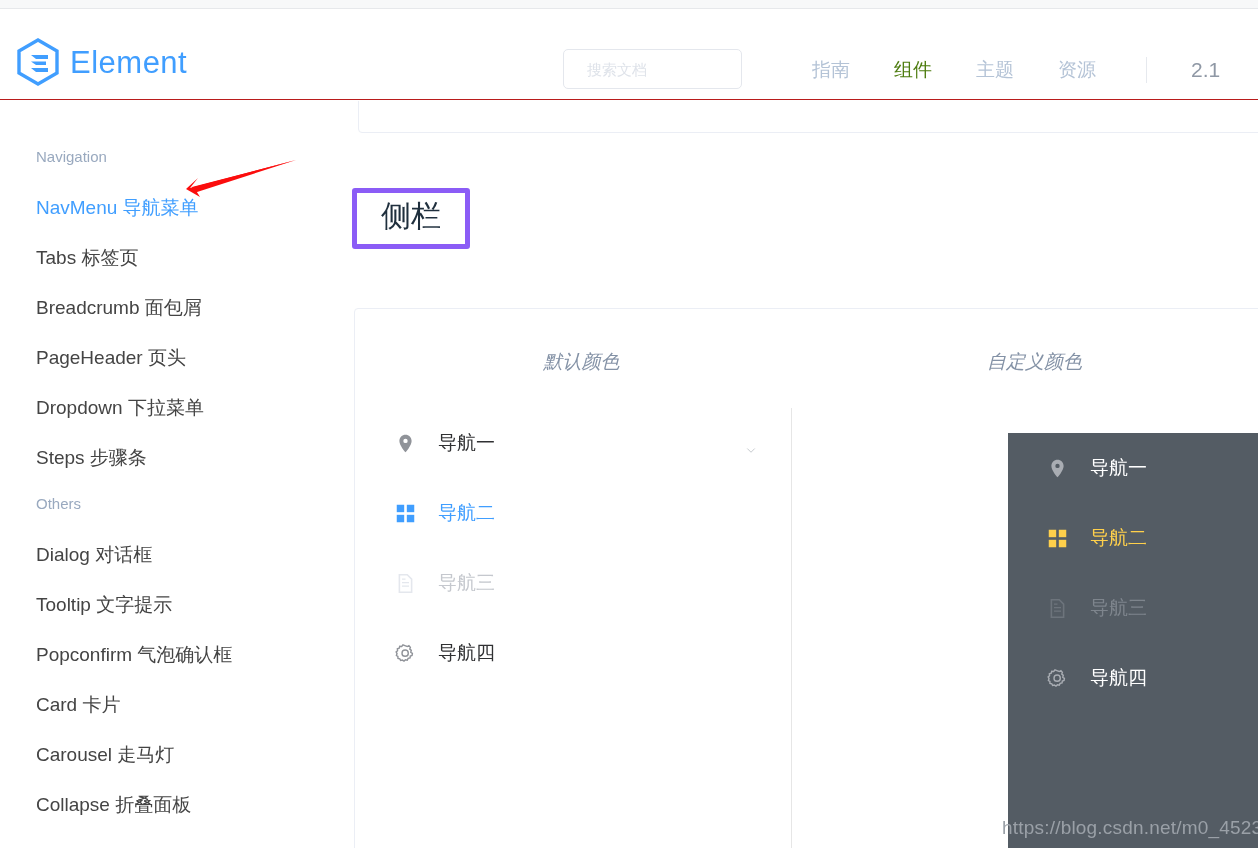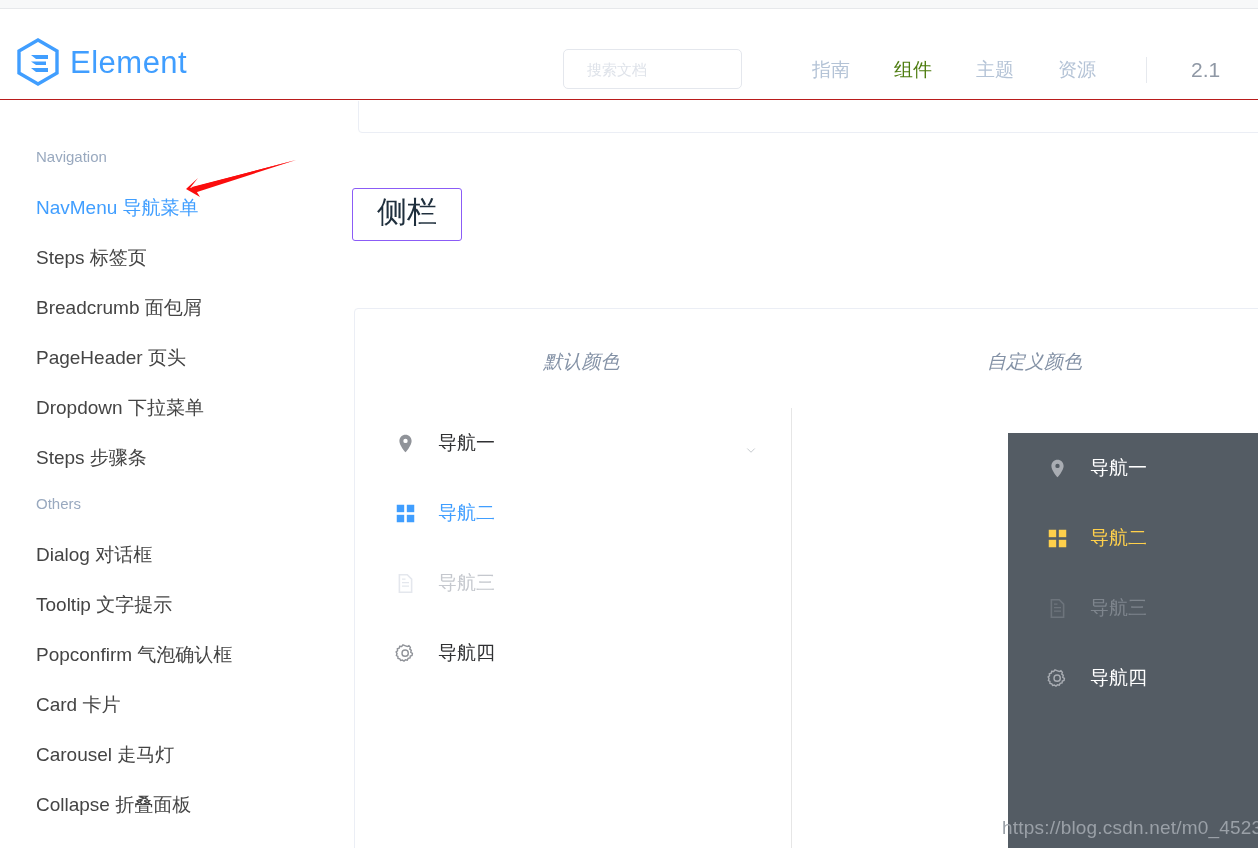--- a/index.html
+++ b/index.html
@@ -119,21 +119,21 @@
     border: 1px solid #ebeef5; border-radius: 4px;
     background: #fff;
   }
 
   .section-title-wrap {
     position: absolute; left: 2px; top: 87px;
   }
   .section-title {
     display: inline-block;
     font-size: 30px; color: #1f2f3d; font-weight: 400;
-    border: 1px solid #8b5cf6;
+    border: 5px solid #8b5cf6;
     padding: 6px 24px 10px 24px;
     border-radius: 3px;
     line-height: 1.15;
   }
   .section-desc {
     position: absolute; left: 6px; top: 158px;
     font-size: 19px; color: #5e6d82;
   }
 
   
@@ -234,21 +234,21 @@
     <div class="nav-sep"></div>
     <div class="nav-version">2.1</div>
   </div>
 </div>
 
 <div class="sidebar">
 
   <div class="side-group-title">Navigation</div>
 
   <div class="side-item active">NavMenu 导航菜单</div>
-  <div class="side-item">Steps 标签页</div>
+  <div class="side-item">Tabs 标签页</div>
   <div class="side-item">Breadcrumb 面包屑</div>
   <div class="side-item">PageHeader 页头</div>
   <div class="side-item">Dropdown 下拉菜单</div>
   <div class="side-item">Steps 步骤条</div>
 
   <div class="side-spacer"></div>
 
   <div class="side-group-title">Others</div>
 
   <div class="side-item">Dialog 对话框</div>

